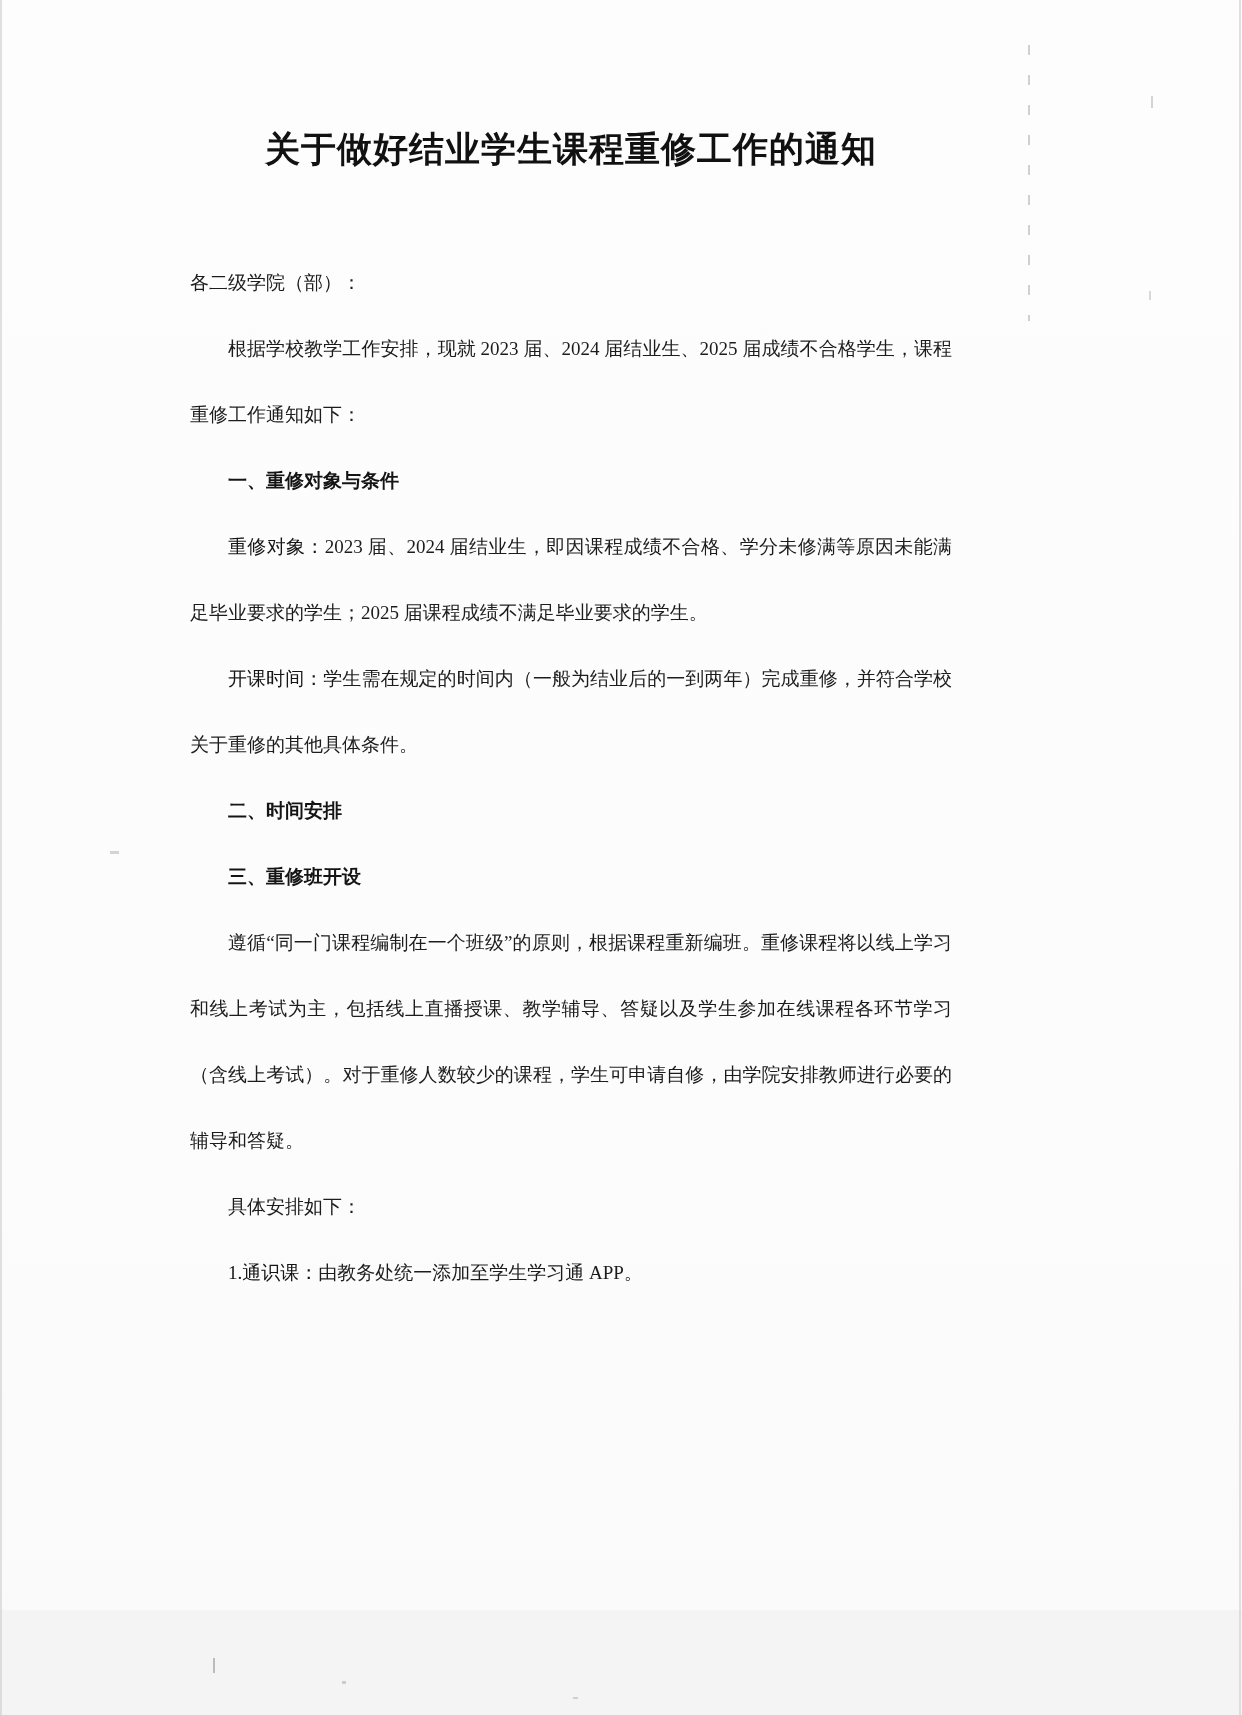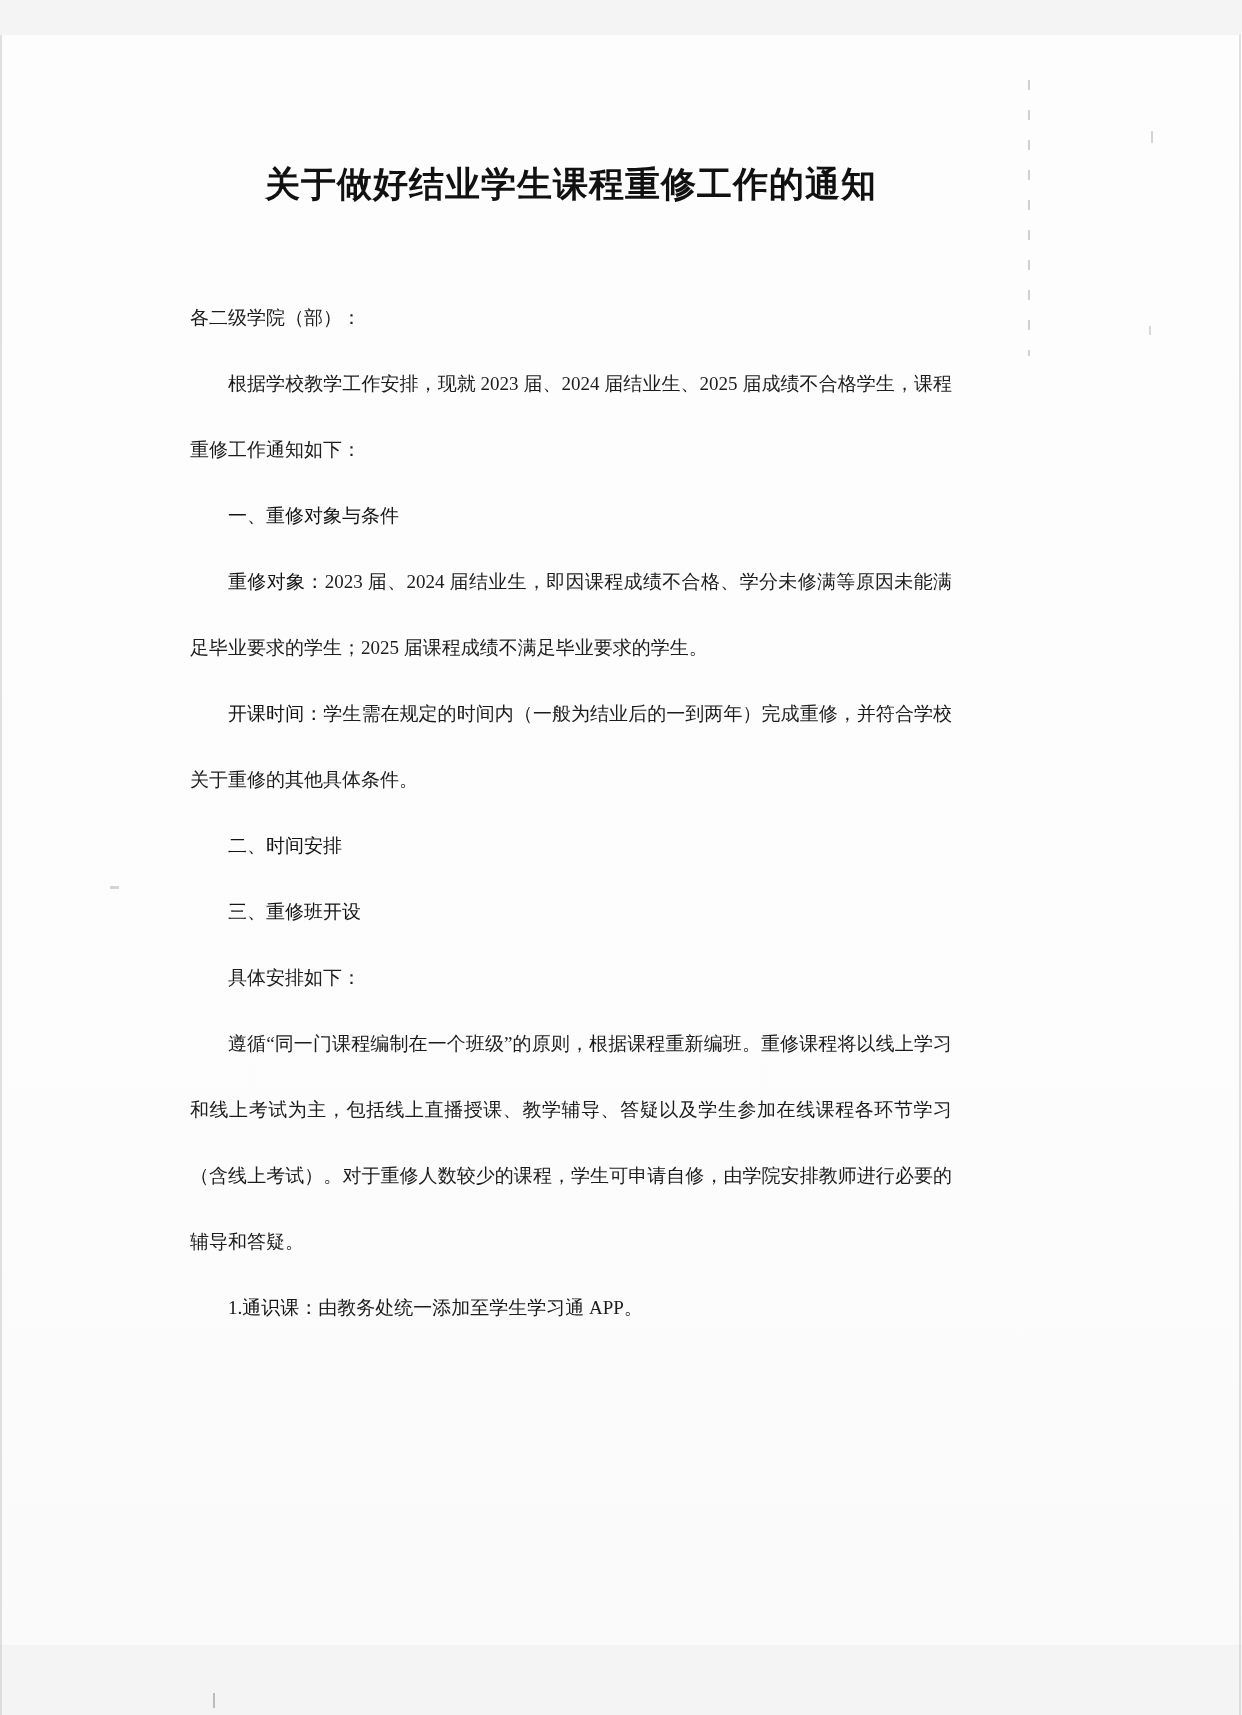--- a/index.html
+++ b/index.html
@@ -7,21 +7,20 @@
     width:1242px; height:1715px;
     background:#f4f4f4;
     font-family:"Liberation Serif","DejaVu Serif",serif;
     overflow:hidden;
   }
   .page {
     position:absolute; left:0; top:0;
     width:1242px; height:1610px;
     background:linear-gradient(180deg,#fdfdfd 0%,#fcfcfc 70%,#fafafa 100%);
     color:#1b1b1b;
-    margin-top:35px;
   }
   .page-edge-left {
     position:absolute; left:0; top:0; width:2px; height:1715px;
     background:rgba(200,200,200,.55);
   }
   .page-edge-right {
     position:absolute; left:1239px; top:0; width:2px; height:1715px;
     background:rgba(205,205,205,.6);
   }
   .doc-title {
@@ -31,21 +30,21 @@
     color:#111;
   }
   .content {
     position:absolute; top:250px; left:190px; width:762px;
     font-size:19px; line-height:66px;
     text-align:justify;
     color:#1c1c1c;
   }
   .content p { margin:0; padding:0; }
   .indent { text-indent:2em; }
-  .heading { font-weight:normal; text-indent:2em; color:#141414; }
+  .heading { font-weight:bold; text-indent:2em; color:#141414; }
   .lead { font-weight:normal; color:#141414; }
   
   .artifact { position:absolute; pointer-events:none; }
   .a-dashline {
     left:1028px; top:45px; width:2px; height:276px;
     background:repeating-linear-gradient(to bottom,
       rgba(140,140,140,.40) 0px, rgba(140,140,140,.40) 10px,
       transparent 10px, transparent 30px);
   }
   .a-tick1 { left:1151px; top:96px;  width:2px; height:12px; background:rgba(150,150,150,.40); }
@@ -76,23 +75,23 @@
     <p class="indent"><span class="lead">重修对象：</span><span>2023 届、2024 届结业生，即因课程成绩不合格、学分未修满等原因未能满足毕业要求的学生；2025 届课程成绩不满足毕业要求的学生。</span></p>
 
     <p class="indent"><span class="lead">开课时间：</span><span>学生需在规定的时间内（一般为结业后的一到两年）完成重修，并符合学校关于重修的其他具体条件。</span></p>
 
     <p class="heading">二、时间安排</p>
 
 
 
     <p class="heading">三、重修班开设</p>
 
+    <p class="indent">遵循“同一门课程编制在一个班级”的原则，根据课程重新编班。重修课程将以线上学习和线上考试为主，包括线上直播授课、教学辅导、答疑以及学生参加在线课程各环节学习（含线上考试）。对于重修人数较少的课程，学生可申请自修，由学院安排教师进行必要的辅导和答疑。</p>
+
     <p class="indent">具体安排如下：</p>
-
-    <p class="indent">遵循“同一门课程编制在一个班级”的原则，根据课程重新编班。重修课程将以线上学习和线上考试为主，包括线上直播授课、教学辅导、答疑以及学生参加在线课程各环节学习（含线上考试）。对于重修人数较少的课程，学生可申请自修，由学院安排教师进行必要的辅导和答疑。</p>
 
     <p class="indent"><span class="lead">1.通识课：</span><span>由教务处统一添加至学生学习通 APP。</span></p>
 
   </div>
 
   <div class="artifact a-dashline"></div>
   <div class="artifact a-tick1"></div>
   <div class="artifact a-tick2"></div>
   <div class="artifact a-dash-mid"></div>
   <div class="artifact a-bl-line"></div>

